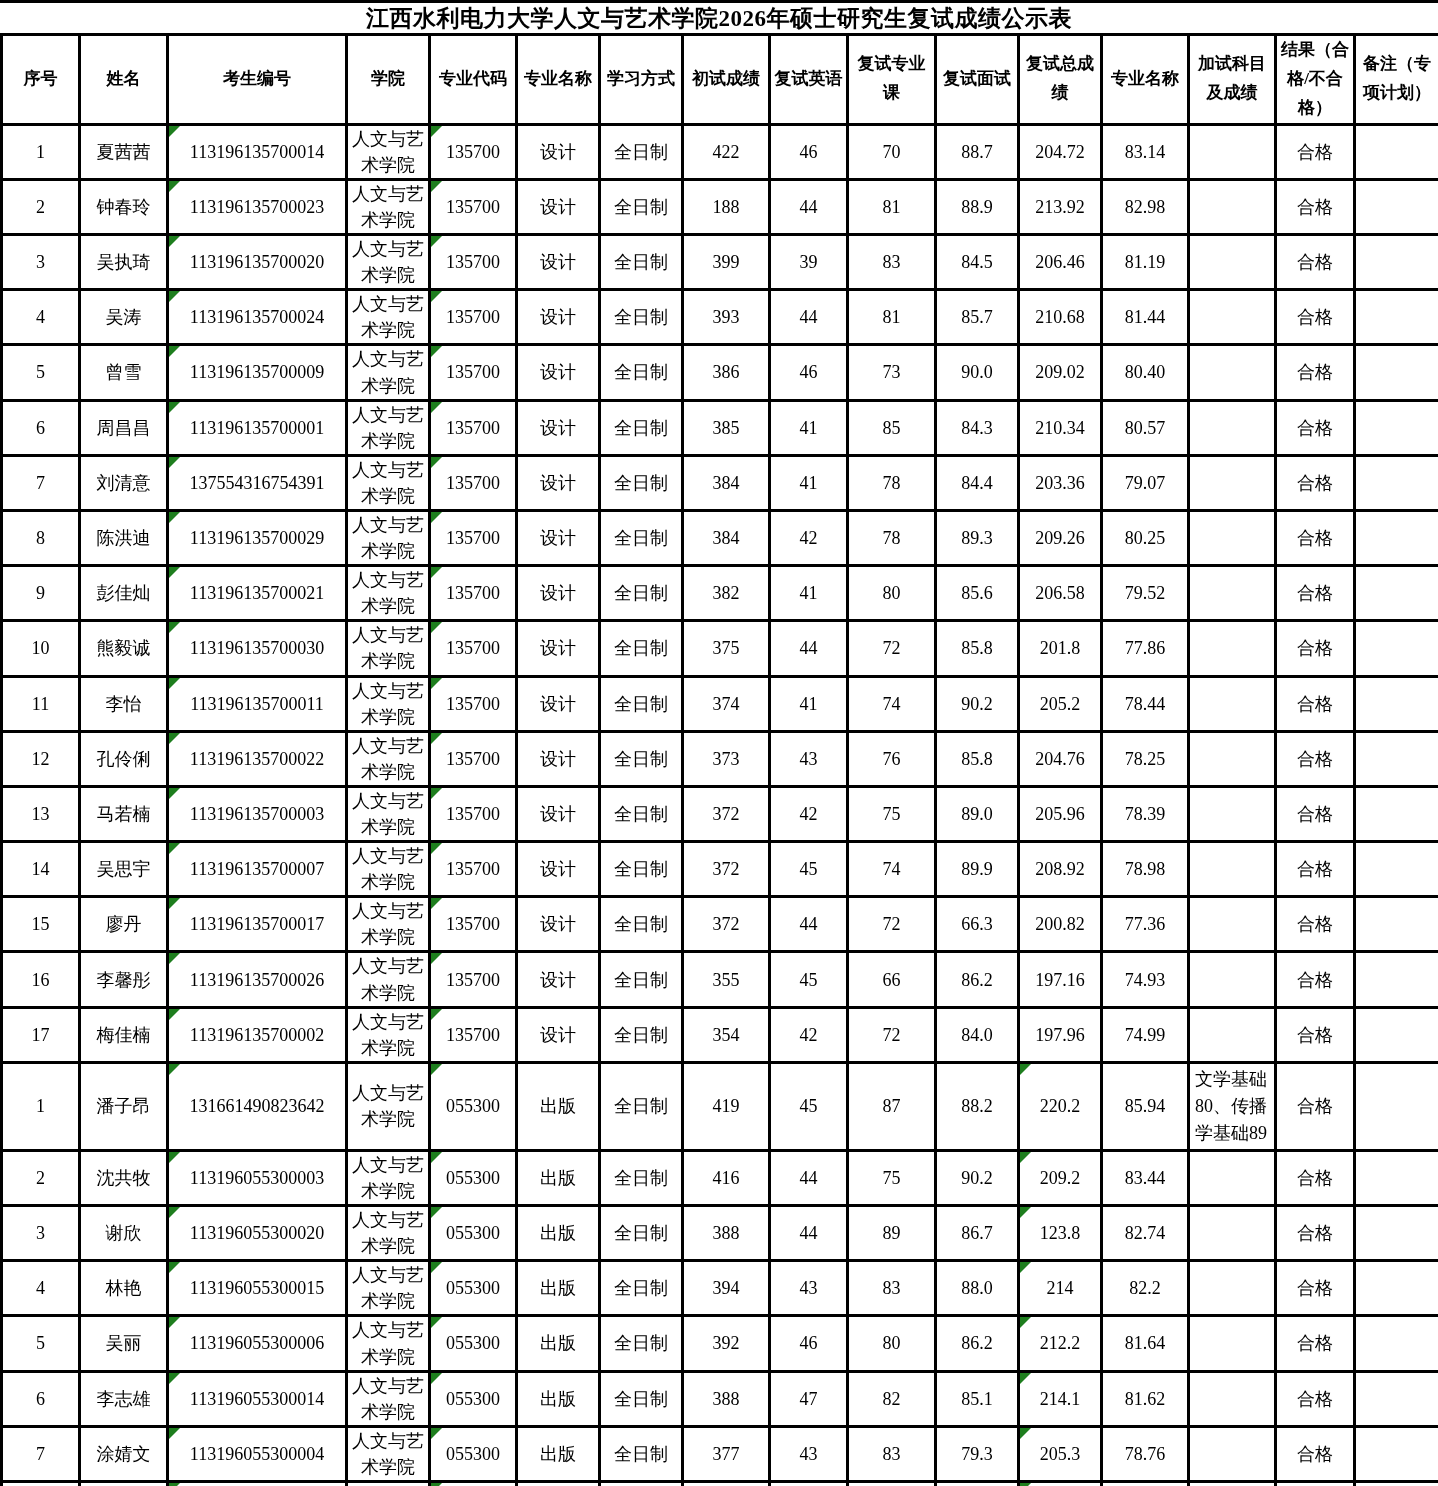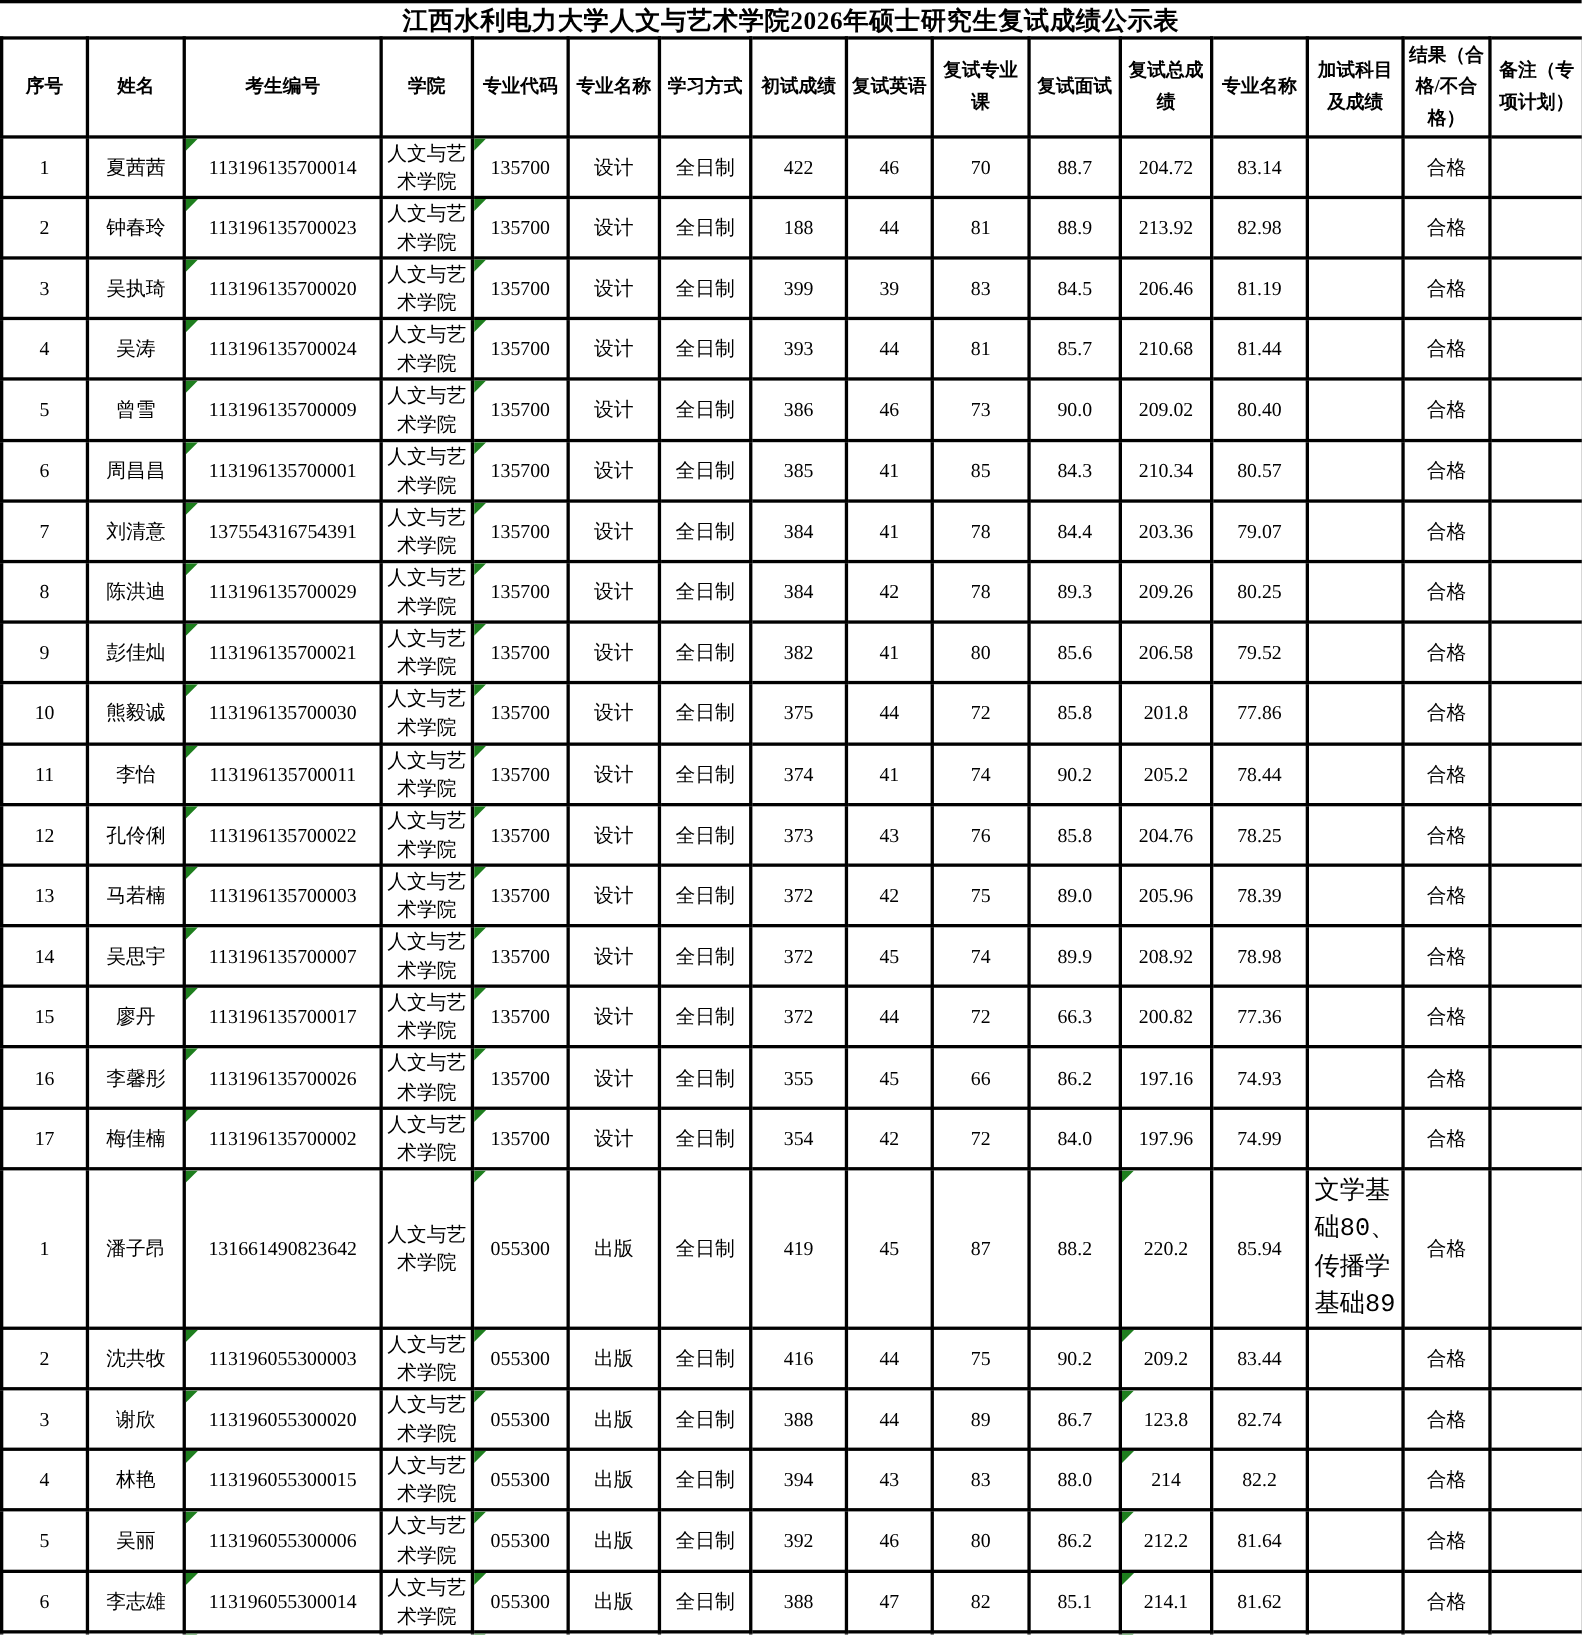--- a/index.html
+++ b/index.html
@@ -14,21 +14,21 @@
     font-weight:bold;font-size:23px;letter-spacing:.5px;white-space:nowrap;
   }
   table{border-collapse:collapse;table-layout:fixed;width:1438px;}
   th,td{
     border:3px solid #000;text-align:center;vertical-align:middle;
     padding:0 3px;position:relative;overflow:hidden;
   }
   th{font-size:17px;font-weight:bold;height:74px;line-height:1.7;}
   td{font-size:18px;height:49px;line-height:1.45;}
   tr.tall td{height:73px;}
-  td.left{text-align:left;font-size:23px;line-height:1.5;padding:2px 5px;font-family:Liberation Mono, monospace;}
+  td.left{text-align:left;font-size:18px;line-height:1.5;padding:2px 5px;}
   .flag{
     position:absolute;top:0;left:0;width:0;height:0;display:block;
     border-top:11px solid #1e7e1e;border-right:11px solid transparent;
   }
 </style>
 </head>
 <body>
 
 <div class="sheet">
   <div class="title">江西水利电力大学人文与艺术学院2026年硕士研究生复试成绩公示表</div>

